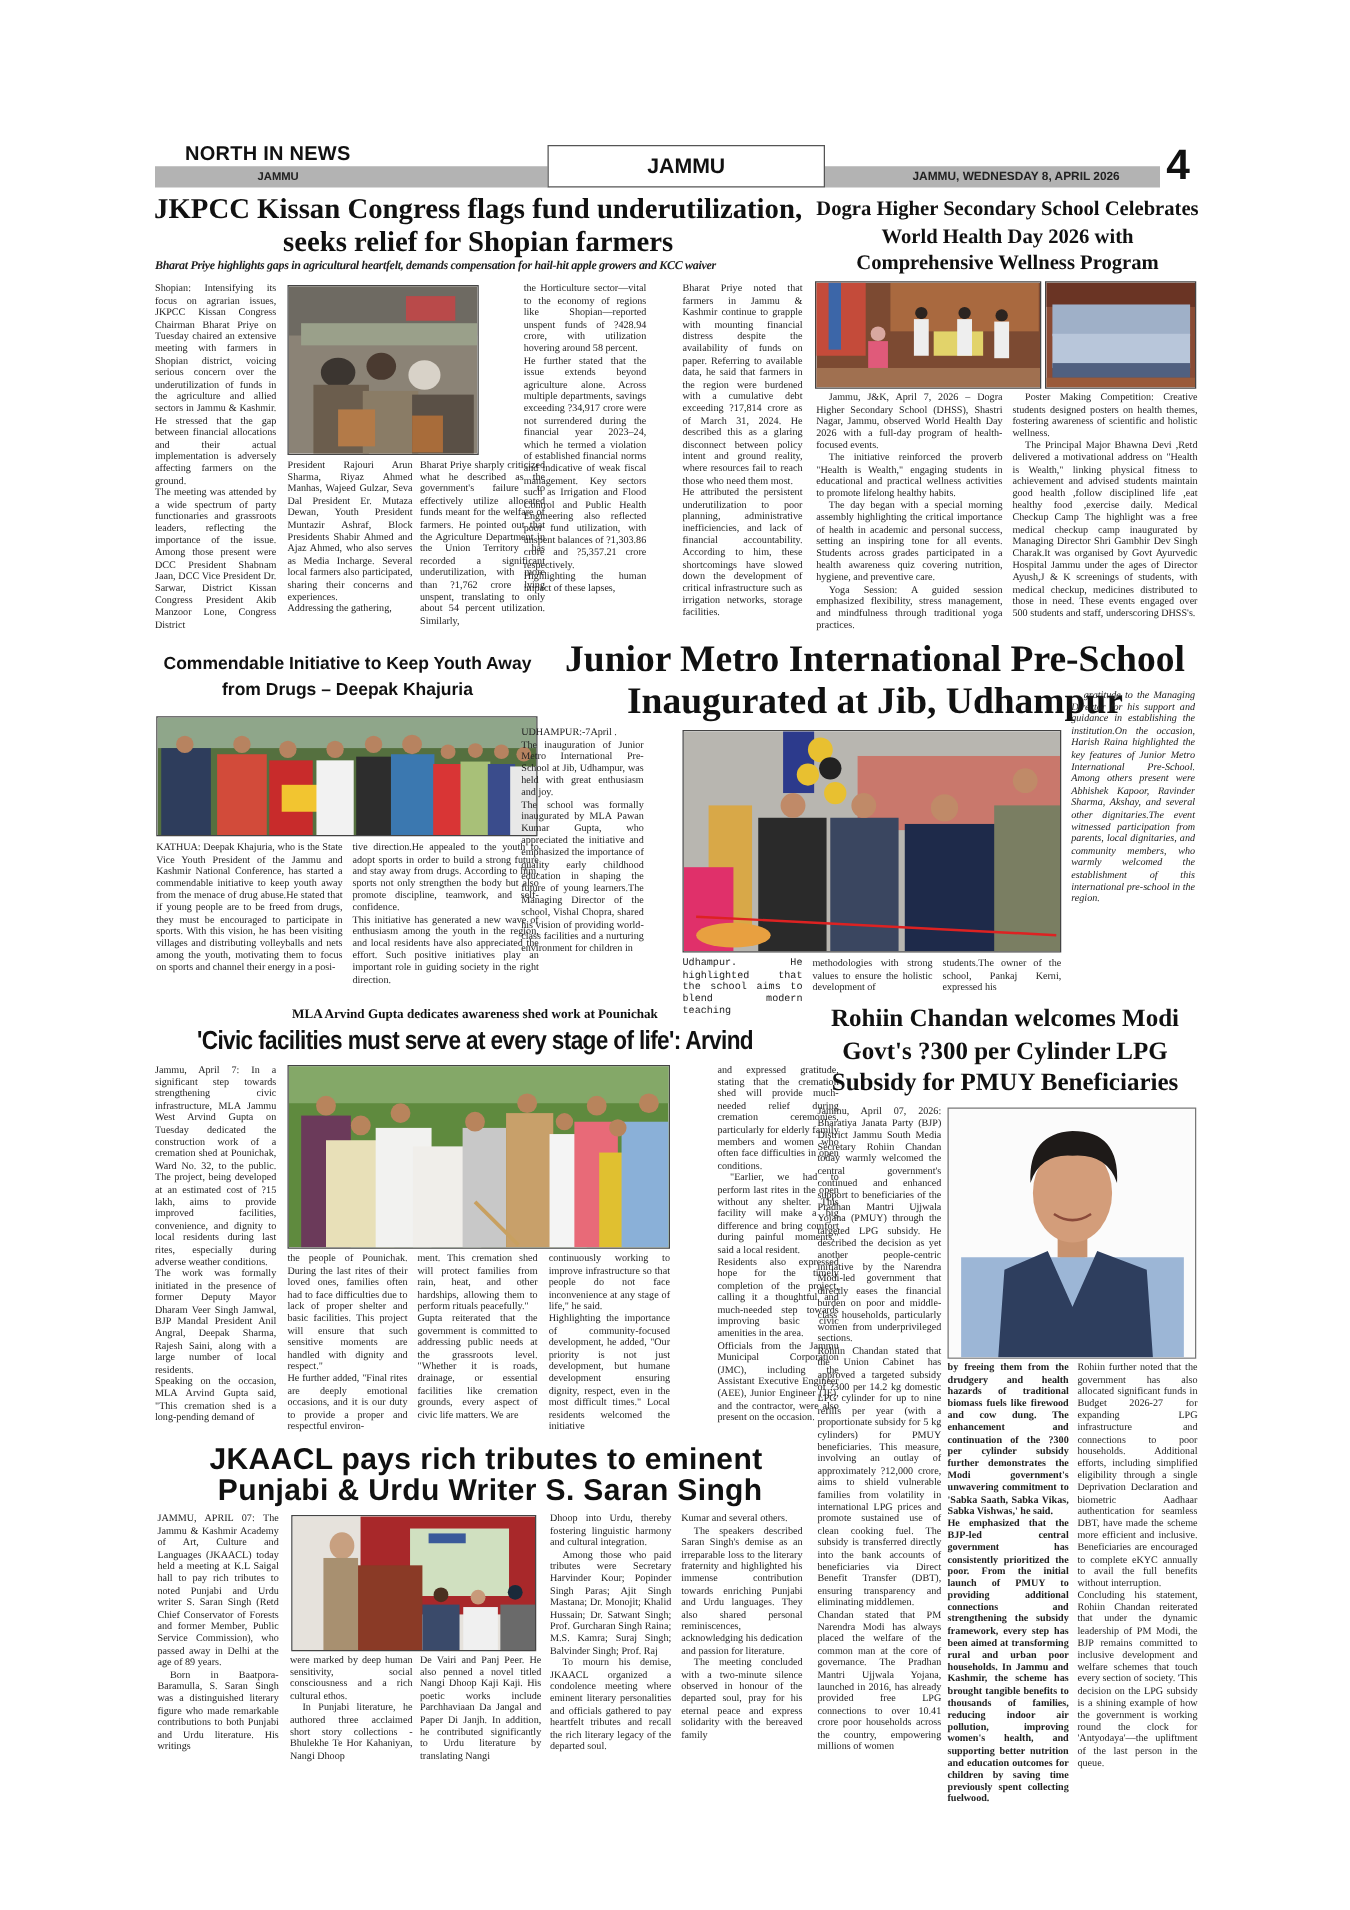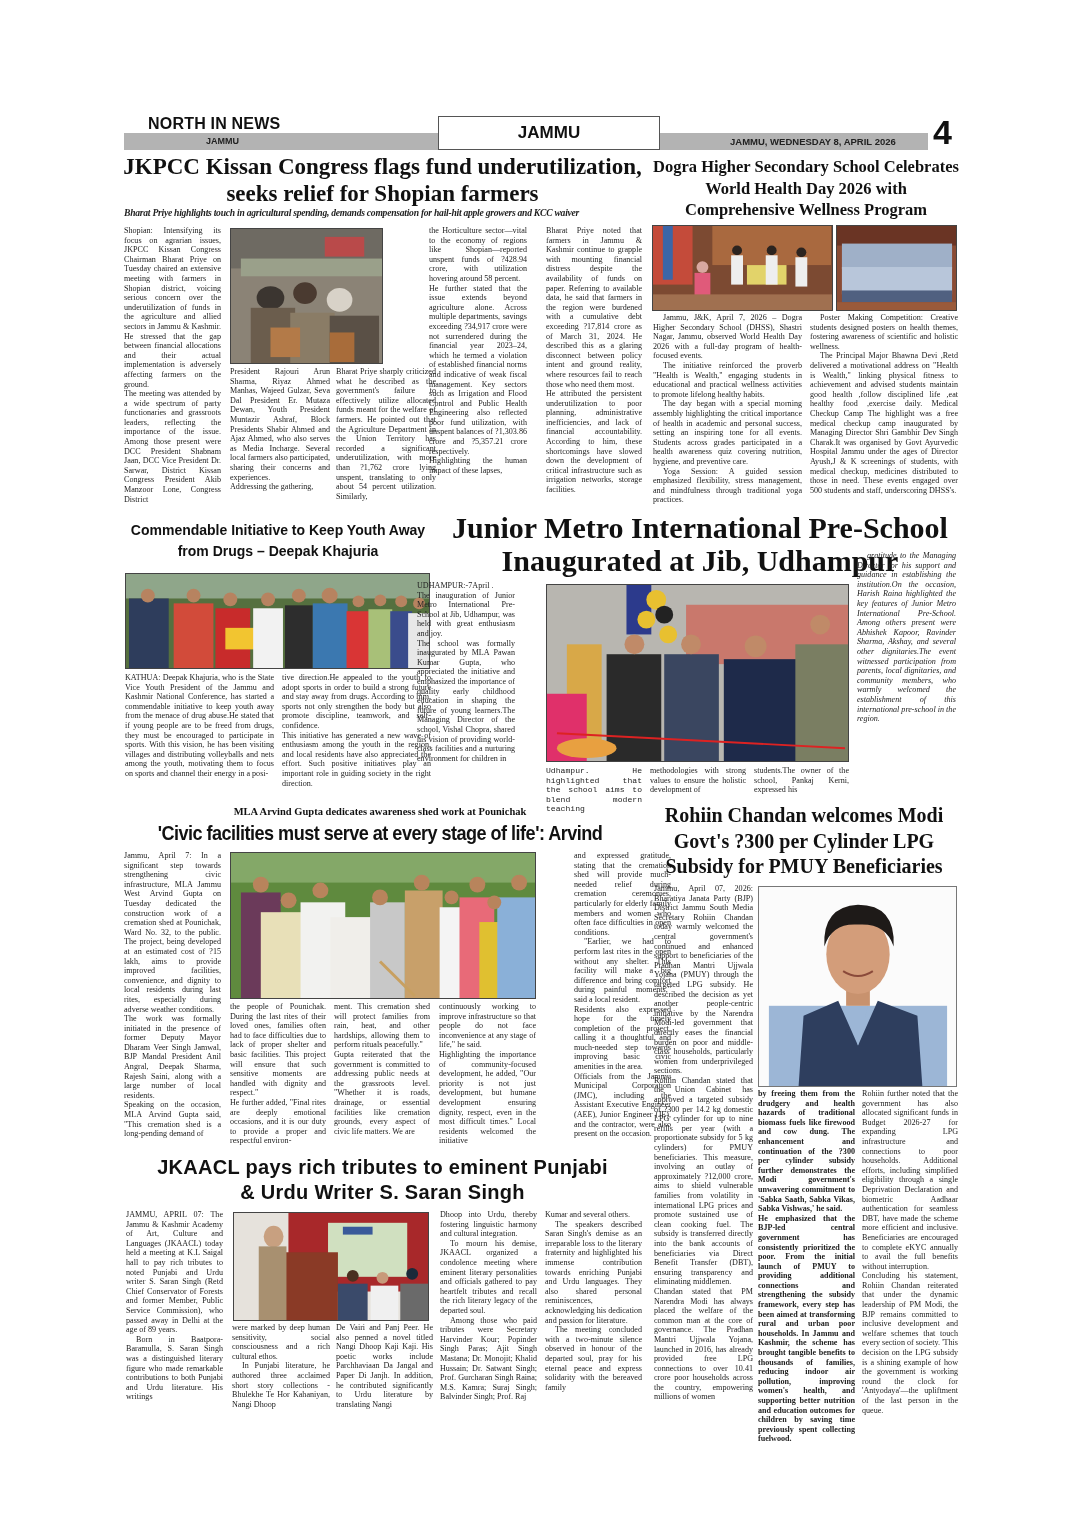--- a/index.html
+++ b/index.html
@@ -28,21 +28,21 @@
 
 <div class="abs mast-bar-left"></div>
 <div class="abs mast-bar-right"></div>
 <div class="abs mast-title">NORTH IN NEWS</div>
 <div class="abs mast-sub">JAMMU</div>
 <div class="abs mast-box">JAMMU</div>
 <div class="abs mast-date">JAMMU, WEDNESDAY 8, APRIL 2026</div>
 <div class="abs mast-page">4</div>
 
 <div class="abs hd-serif" style="left:120px; top:153px; width:525px; font-size:23px; line-height:27px;text-align:center;">JKPCC Kissan Congress flags fund underutilization, seeks relief for Shopian farmers</div>
-<div class="abs" style="left:124px; top:207px; width:520px; font-family:'Liberation Serif',serif; font-style:italic; font-weight:bold; font-size:9.6px; line-height:12px; color:#222; white-space:nowrap; letter-spacing:-0.25px;">Bharat Priye highlights touch in agricultural spending, demands compensation for hail-hit apple growers and KCC waiver</div>
+<div class="abs" style="left:124px; top:207px; width:520px; font-family:'Liberation Serif',serif; font-style:italic; font-weight:bold; font-size:9.6px; line-height:12px; color:#222; white-space:nowrap; letter-spacing:-0.25px;">Bharat Priye highlights gaps in agricultural heartfelt, demands compensation for hail-hit apple growers and KCC waiver</div>
 
 <div class="abs txt" style="left:124px; top:226px; width:97px;">
   <p>Shopian: Intensifying its focus on agrarian issues, JKPCC Kissan Congress Chairman Bharat Priye on Tuesday chaired an extensive meeting with farmers in Shopian district, voicing serious concern over the underutilization of funds in the agriculture and allied sectors in Jammu &amp; Kashmir. He stressed that the gap between financial allocations and their actual implementation is adversely affecting farmers on the ground.</p>
   <p>The meeting was attended by a wide spectrum of party functionaries and grassroots leaders, reflecting the importance of the issue. Among those present were DCC President Shabnam Jaan, DCC Vice President Dr. Sarwar, District Kissan Congress President Akib Manzoor Lone, Congress District</p>
 </div>
 <div class="abs photo" style="left:230px; top:228px; width:153px; height:136px;">
   <svg viewBox="0 0 153 136" preserveAspectRatio="none">
     <rect width="153" height="136" fill="#8b8376"></rect>
     <rect width="153" height="40" fill="#6e6a62"></rect>
     <rect x="95" y="8" width="40" height="20" fill="#b94a4a"></rect>
@@ -57,21 +57,21 @@
     <rect x="100" y="105" width="25" height="30" fill="#a86c3a"></rect>
   </svg>
 </div>
 <div class="abs txt" style="left:230px; top:367px; width:100px;">
   <p>President Rajouri Arun Sharma, Riyaz Ahmed Manhas, Wajeed Gulzar, Seva Dal President Er. Mutaza Dewan, Youth President Muntazir Ashraf, Block Presidents Shabir Ahmed and Ajaz Ahmed, who also serves as Media Incharge. Several local farmers also participated, sharing their concerns and experiences.</p>
   <p>Addressing the gathering,</p>
 </div>
 <div class="abs txt" style="left:336px; top:367px; width:100px;">
   <p>Bharat Priye sharply criticized what he described as the government's failure to effectively utilize allocated funds meant for the welfare of farmers. He pointed out that the Agriculture Department in the Union Territory has recorded a significant underutilization, with more than ?1,762 crore lying unspent, translating to only about 54 percent utilization. Similarly,</p>
 </div>
-<div class="abs txt" style="left:429px; top:226px; width:98px;">
+<div class="abs txt" style="left:419px; top:226px; width:98px;">
   <p>the Horticulture sector—vital to the economy of regions like Shopian—reported unspent funds of ?428.94 crore, with utilization hovering around 58 percent.</p>
   <p>He further stated that the issue extends beyond agriculture alone. Across multiple departments, savings exceeding ?34,917 crore were not surrendered during the financial year 2023–24, which he termed a violation of established financial norms and indicative of weak fiscal management. Key sectors such as Irrigation and Flood Control and Public Health Engineering also reflected poor fund utilization, with unspent balances of ?1,303.86 crore and ?5,357.21 crore respectively.</p>
   <p>Highlighting the human impact of these lapses,</p>
 </div>
 <div class="abs txt" style="left:546px; top:226px; width:96px;">
   <p>Bharat Priye noted that farmers in Jammu &amp; Kashmir continue to grapple with mounting financial distress despite the availability of funds on paper. Referring to available data, he said that farmers in the region were burdened with a cumulative debt exceeding ?17,814 crore as of March 31, 2024. He described this as a glaring disconnect between policy intent and ground reality, where resources fail to reach those who need them most.</p>
   <p>He attributed the persistent underutilization to poor planning, administrative inefficiencies, and lack of financial accountability. According to him, these shortcomings have slowed down the development of critical infrastructure such as irrigation networks, storage facilities.</p>
 </div>
 
 <div class="abs hd-serif" style="left:651px; top:156px; width:310px; font-size:16.5px; line-height:21.5px;">Dogra Higher Secondary School Celebrates World Health Day 2026 with Comprehensive Wellness Program</div>
@@ -270,21 +270,21 @@
 </div>
 <div class="abs txt" style="left:758px; top:1089px; width:97px;font-weight:bold;">
   <p>by freeing them from the drudgery and health hazards of traditional biomass fuels like firewood and cow dung. The enhancement and continuation of the ?300 per cylinder subsidy further demonstrates the Modi government's unwavering commitment to 'Sabka Saath, Sabka Vikas, Sabka Vishwas,' he said.</p>
   <p>He emphasized that the BJP-led central government has consistently prioritized the poor. From the initial launch of PMUY to providing additional connections and strengthening the subsidy framework, every step has been aimed at transforming rural and urban poor households. In Jammu and Kashmir, the scheme has brought tangible benefits to thousands of families, reducing indoor air pollution, improving women's health, and supporting better nutrition and education outcomes for children by saving time previously spent collecting fuelwood.</p>
 </div>
 <div class="abs txt" style="left:862px; top:1089px; width:96px;">
   <p>Rohiin further noted that the government has also allocated significant funds in Budget 2026-27 for expanding LPG infrastructure and connections to poor households. Additional efforts, including simplified eligibility through a single Deprivation Declaration and biometric Aadhaar authentication for seamless DBT, have made the scheme more efficient and inclusive. Beneficiaries are encouraged to complete eKYC annually to avail the full benefits without interruption.</p>
   <p>Concluding his statement, Rohiin Chandan reiterated that under the dynamic leadership of PM Modi, the BJP remains committed to inclusive development and welfare schemes that touch every section of society. 'This decision on the LPG subsidy is a shining example of how the government is working round the clock for 'Antyodaya'—the upliftment of the last person in the queue.</p>
 </div>
 
-<div class="abs hd-sans" style="left:155px; top:1155px; width:455px; font-size:20px; line-height:25px; letter-spacing:0.3px;">JKAACL pays rich tributes to eminent Punjabi &amp; Urdu Writer S. Saran Singh</div>
+<div class="abs hd-sans" style="left:155px; top:1155px; width:455px; font-size:24px; line-height:25px; letter-spacing:0.3px;text-align:right;">JKAACL pays rich tributes to eminent Punjabi &amp; Urdu Writer S. Saran Singh</div>
 <div class="abs txt" style="left:126px; top:1210px; width:97px;">
   <p>JAMMU, APRIL 07: The Jammu &amp; Kashmir Academy of Art, Culture and Languages (JKAACL) today held a meeting at K.L Saigal hall to pay rich tributes to noted Punjabi and Urdu writer S. Saran Singh (Retd Chief Conservator of Forests and former Member, Public Service Commission), who passed away in Delhi at the age of 89 years.</p>
   <p class="ind">Born in Baatpora-Baramulla, S. Saran Singh was a distinguished literary figure who made remarkable contributions to both Punjabi and Urdu literature. His writings</p>
 </div>
 <div class="abs photo" style="left:233px; top:1212px; width:196px; height:109px;">
   <svg viewBox="0 0 196 109" preserveAspectRatio="none">
     <rect width="196" height="109" fill="#e6e2dc"></rect>
     <rect x="55" y="0" width="141" height="80" fill="#a8282a"></rect>
     <rect x="95" y="10" width="80" height="55" fill="#d0e0c0"></rect>
     <rect x="110" y="14" width="30" height="8" fill="#3a5a9a"></rect>
@@ -301,20 +301,20 @@
 </div>
 <div class="abs txt" style="left:232px; top:1323px; width:98px;">
   <p>were marked by deep human sensitivity, social consciousness and a rich cultural ethos.</p>
   <p class="ind">In Punjabi literature, he authored three acclaimed short story collections - Bhulekhe Te Hor Kahaniyan, Nangi Dhoop</p>
 </div>
 <div class="abs txt" style="left:336px; top:1323px; width:97px;">
   <p>De Vairi and Panj Peer. He also penned a novel titled Nangi Dhoop Kaji Kaji. His poetic works include Parchhaviaan Da Jangal and Paper Di Janjh. In addition, he contributed significantly to Urdu literature by translating Nangi</p>
 </div>
 <div class="abs txt" style="left:440px; top:1210px; width:97px;">
   <p>Dhoop into Urdu, thereby fostering linguistic harmony and cultural integration.</p>
+  <p class="ind">Among those who paid tributes were Secretary Harvinder Kour; Popinder Singh Paras; Ajit Singh Mastana; Dr. Monojit; Khalid Hussain; Dr. Satwant Singh; Prof. Gurcharan Singh Raina; M.S. Kamra; Suraj Singh; Balvinder Singh; Prof. Raj</p>
   <p class="ind">To mourn his demise, JKAACL organized a condolence meeting where eminent literary personalities and officials gathered to pay heartfelt tributes and recall the rich literary legacy of the departed soul.</p>
-  <p class="ind">Among those who paid tributes were Secretary Harvinder Kour; Popinder Singh Paras; Ajit Singh Mastana; Dr. Monojit; Khalid Hussain; Dr. Satwant Singh; Prof. Gurcharan Singh Raina; M.S. Kamra; Suraj Singh; Balvinder Singh; Prof. Raj</p>
 </div>
 <div class="abs txt" style="left:545px; top:1210px; width:97px;">
   <p>Kumar and several others.</p>
   <p class="ind">The speakers described Saran Singh's demise as an irreparable loss to the literary fraternity and highlighted his immense contribution towards enriching Punjabi and Urdu languages. They also shared personal reminiscences, acknowledging his dedication and passion for literature.</p>
   <p class="ind">The meeting concluded with a two-minute silence observed in honour of the departed soul, pray for his eternal peace and express solidarity with the bereaved family</p>
 </div>
 
 </body></html>

